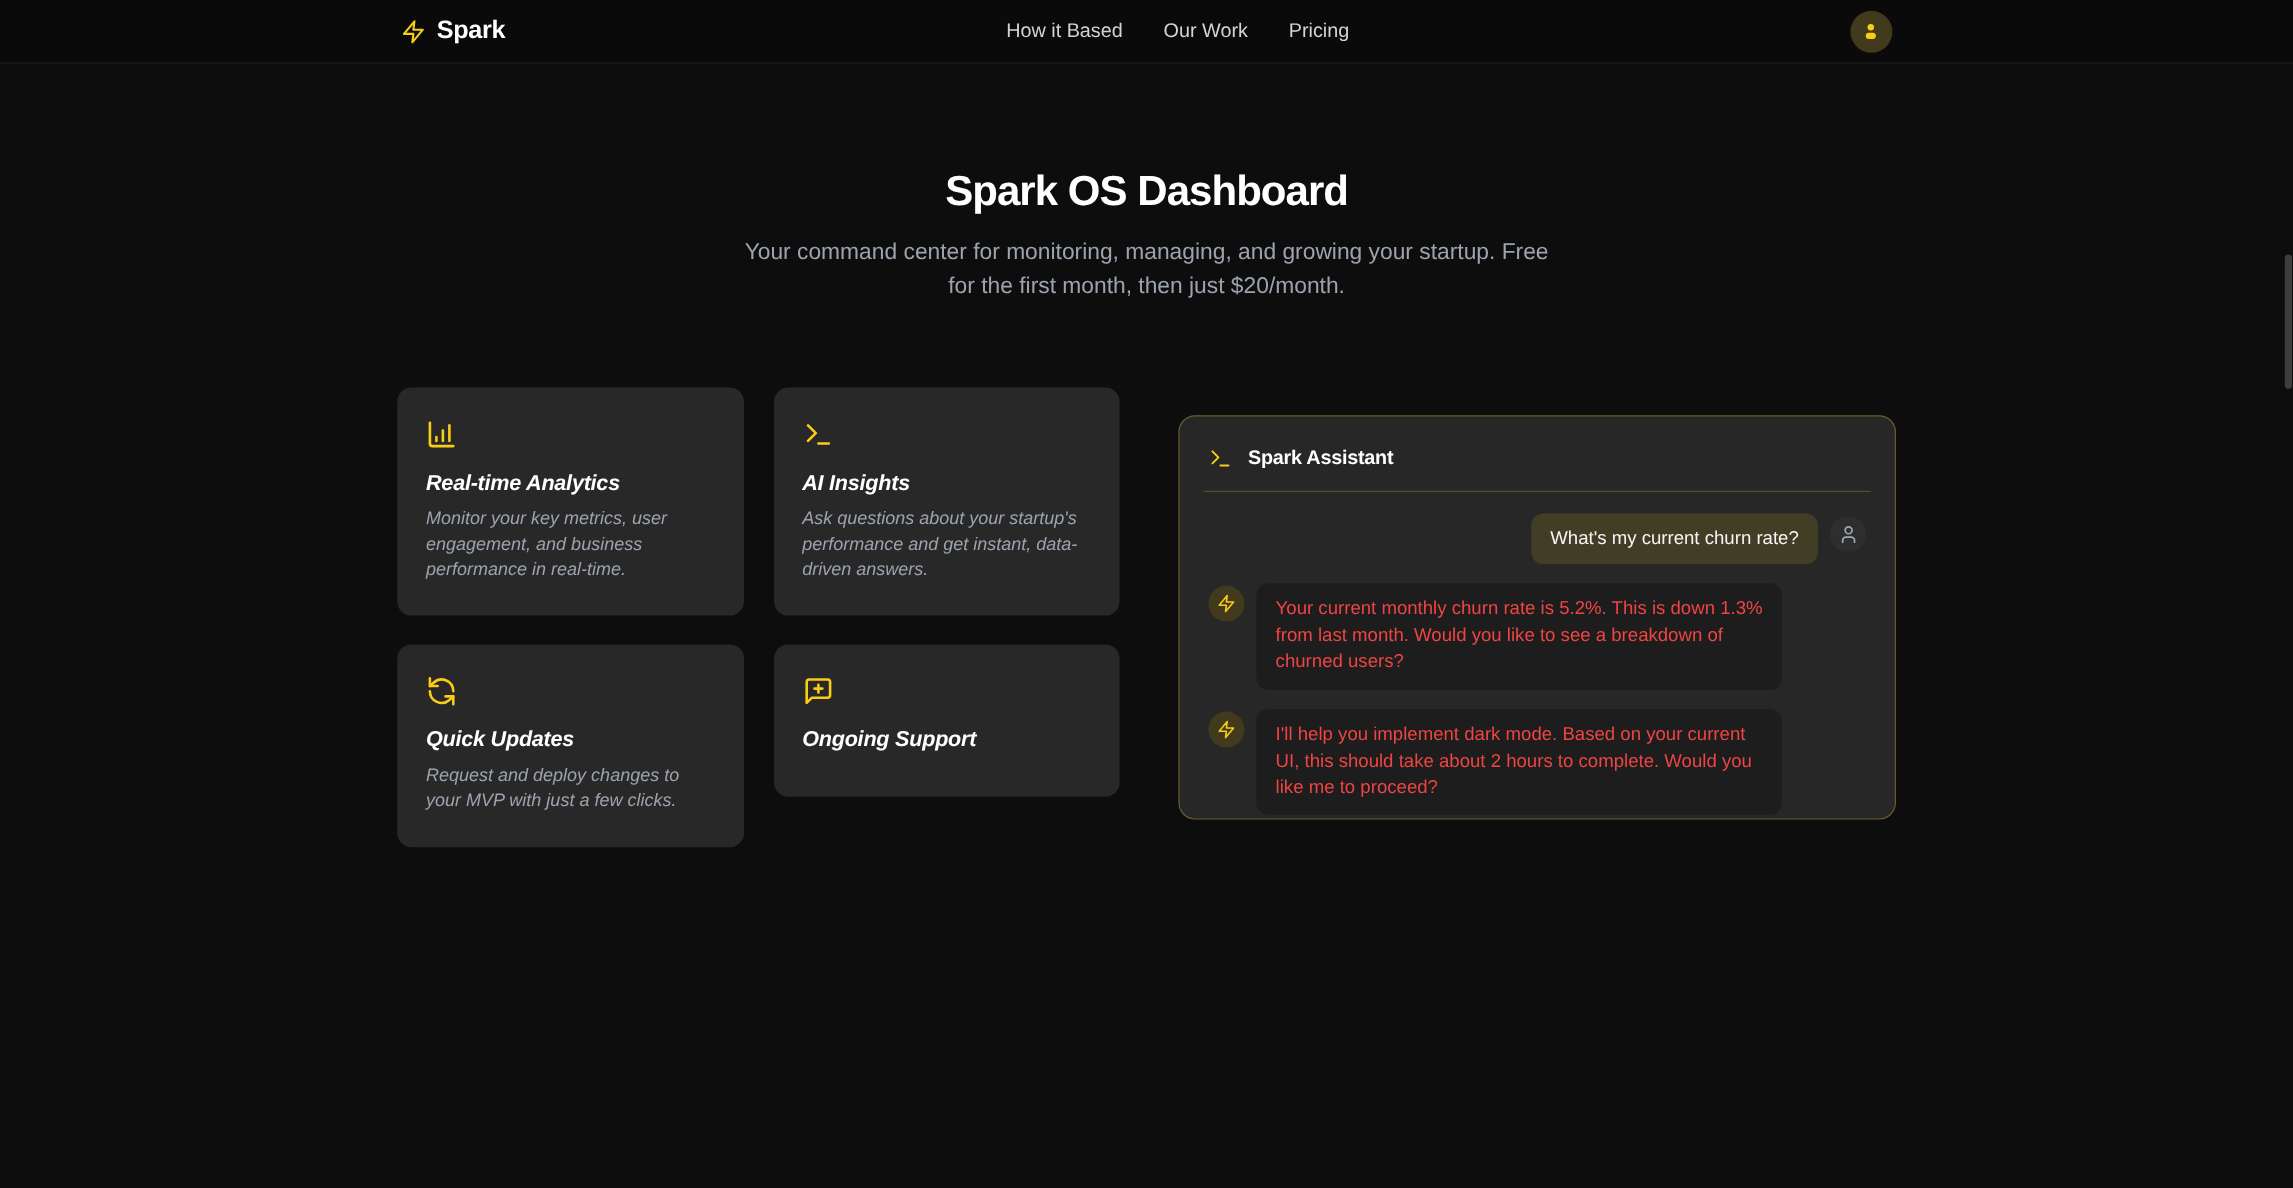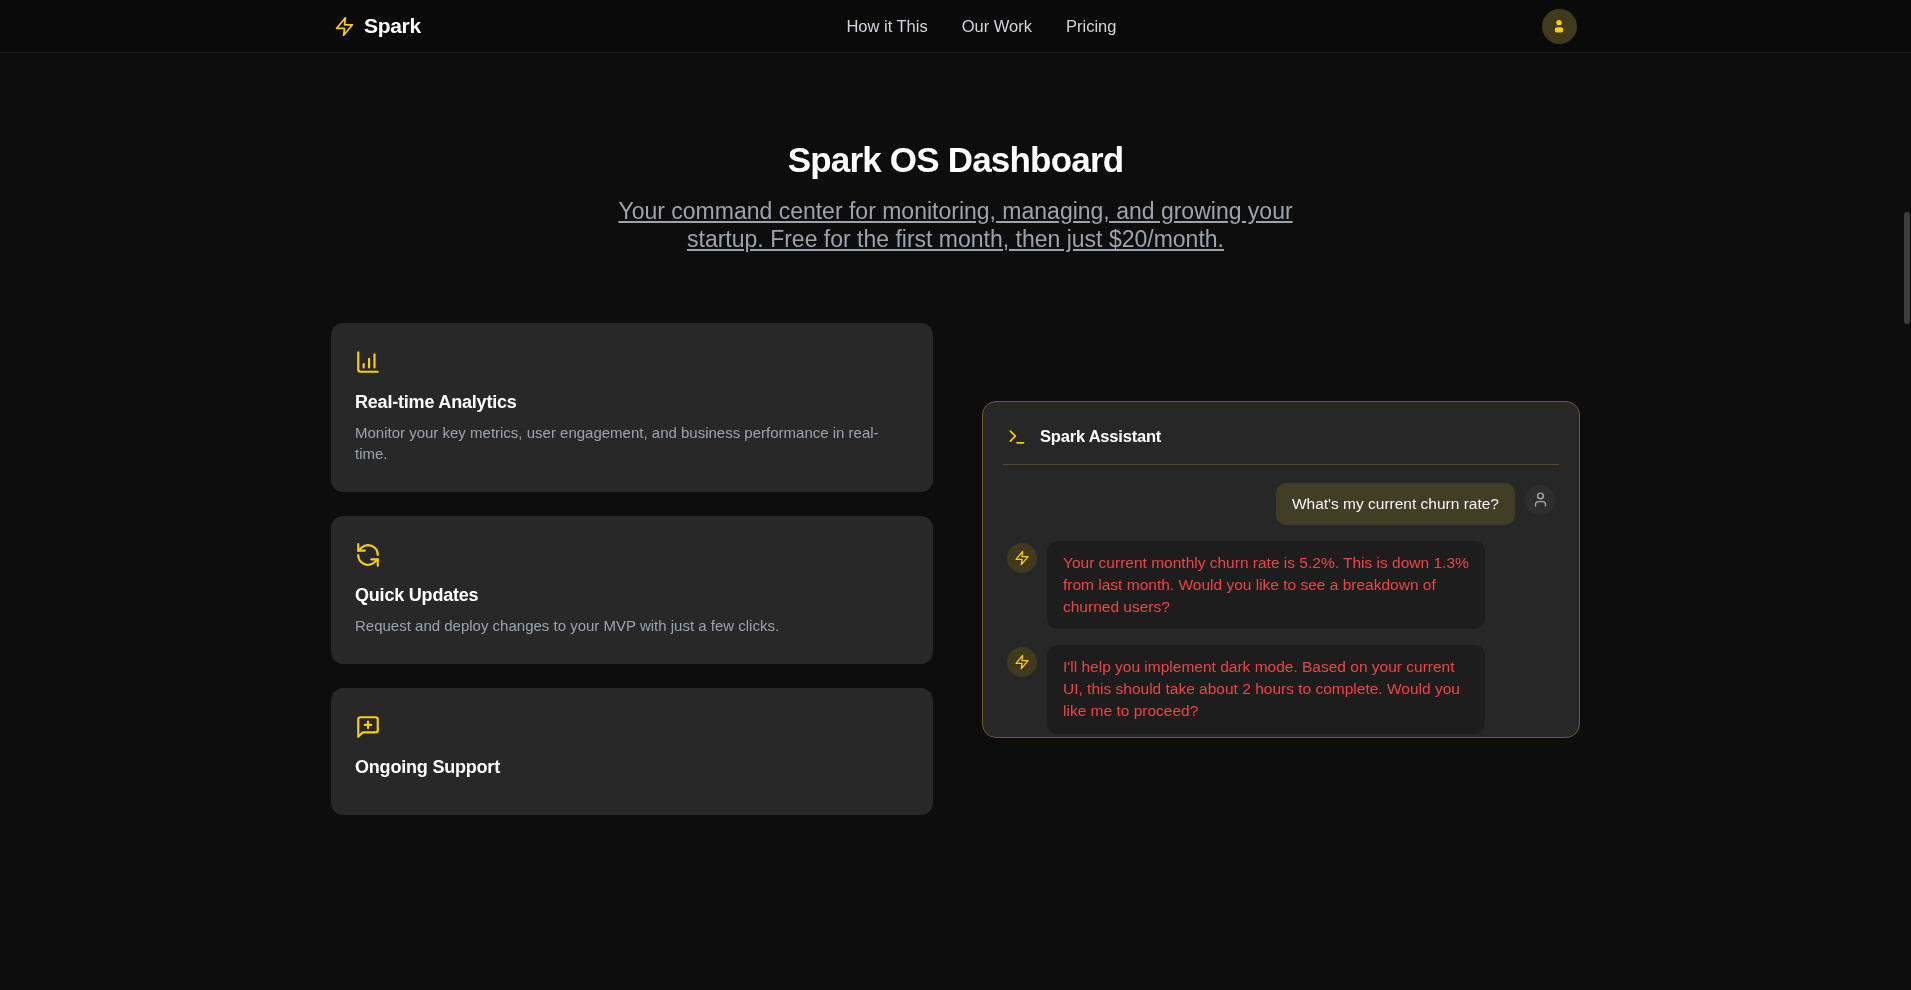--- a/index.html
+++ b/index.html
@@ -47,39 +47,40 @@
   .hero-title {
     margin: 0;
     color: #ffffff;
     font-size: 35px; font-weight: 700; letter-spacing: -0.8px;
     line-height: 1.2;
   }
   .hero-subtitle {
     margin: 16px auto 0;
     max-width: 680px;
     color: #9ca3af;
-    font-size: 23px; line-height: 28px; text-decoration: underline;
+    font-size: 19px; line-height: 28px;
   }
 
   
   .content {
     width: 1249px;
     margin: 70px auto 0;
     display: flex;
     gap: 49px;
     align-items: center;
   }
 
   
   .features-grid {
     width: 602px; flex: 0 0 602px;
     display: grid;
-    grid-template-columns: repeat(1, 1fr);
+    grid-template-columns: repeat(2, 1fr);
     gap: 24px 25px;
     align-items: start;
+    font-style: italic;
   }
   .card {
     background: #282828;
     border-radius: 12px;
     padding: 26px 24px 28px;
   }
   .card-icon svg { display: block; }
   .card-title {
     margin: 17px 0 9px;
     color: #ffffff; font-size: 18px; font-weight: 700; letter-spacing: -0.2px;
@@ -150,21 +151,21 @@
   <div class="brand">
     <span class="logo-icon">
       <svg width="21" height="21" viewBox="0 0 24 24" fill="none" stroke="#facc15" stroke-width="2" stroke-linecap="round" stroke-linejoin="round">
           <path d="M13 2 3 14h9l-1 8 10-12h-9l1-8z"></path>
         </svg>
     </span>
     <span class="brand-name">Spark</span>
   </div>
 
   <div class="nav">
-    <a class="nav-link">How it This</a>
+    <a class="nav-link">How it Based</a>
     <a class="nav-link">Our Work</a>
     <a class="nav-link">Pricing</a>
   </div>
 
   <button class="avatar-btn">
     <span>
       <svg width="18" height="18" viewBox="0 0 24 24" fill="#facc15">
           <circle cx="12" cy="7.5" r="3.6"></circle>
           <rect x="6.4" y="13.6" width="11.2" height="7.2" rx="3.4"></rect>
         </svg>
@@ -187,20 +188,30 @@
             <path d="M3 3v16a2 2 0 0 0 2 2h16"></path>
             <path d="M8 17v-3"></path>
             <path d="M13 17V9"></path>
             <path d="M18 17V5"></path>
           </svg>
       </span>
       <h3 class="card-title">Real-time Analytics</h3>
       <p class="card-desc">Monitor your key metrics, user engagement, and business performance in real-time.</p>
     </div>
 
+    <div class="card">
+      <span class="card-icon">
+        <svg width="26" height="26" viewBox="0 0 24 24" fill="none" stroke="#facc15" stroke-width="2" stroke-linecap="round" stroke-linejoin="round">
+            <path d="m4 17 6-6-6-6"></path>
+            <path d="M12 19h8"></path>
+          </svg>
+      </span>
+      <h3 class="card-title">AI Insights</h3>
+      <p class="card-desc">Ask questions about your startup's performance and get instant, data-driven answers.</p>
+    </div>
 
     <div class="card">
       <span class="card-icon">
         <svg width="26" height="26" viewBox="0 0 24 24" fill="none" stroke="#facc15" stroke-width="2" stroke-linecap="round" stroke-linejoin="round">
             <path d="M3 2v6h6"></path>
             <path d="M21 12A9 9 0 0 0 6 5.3L3 8"></path>
             <path d="M21 22v-6h-6"></path>
             <path d="M3 12a9 9 0 0 0 15 6.7l3-2.7"></path>
           </svg>
       </span>

